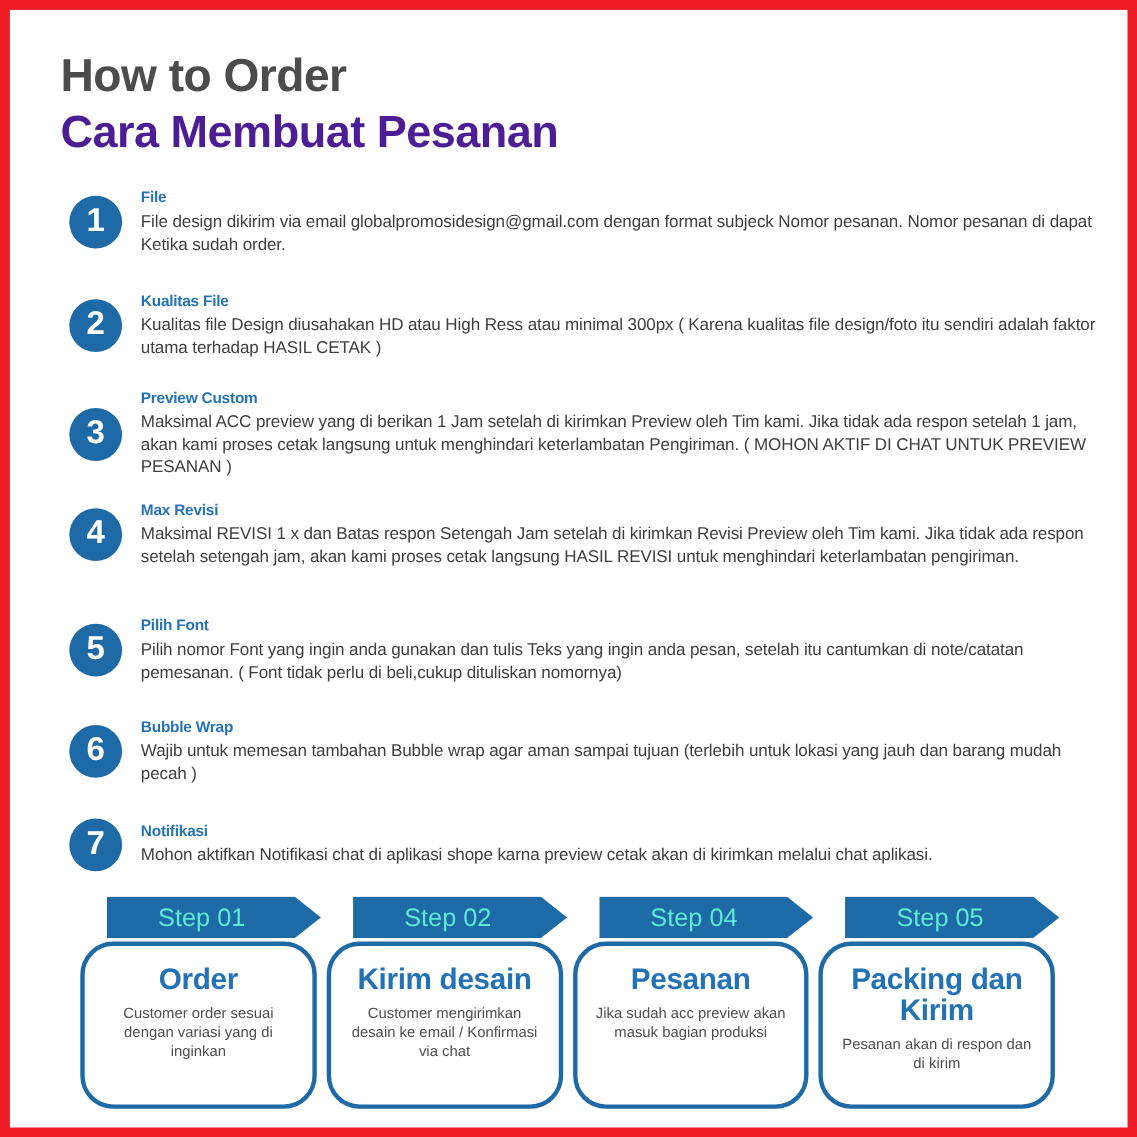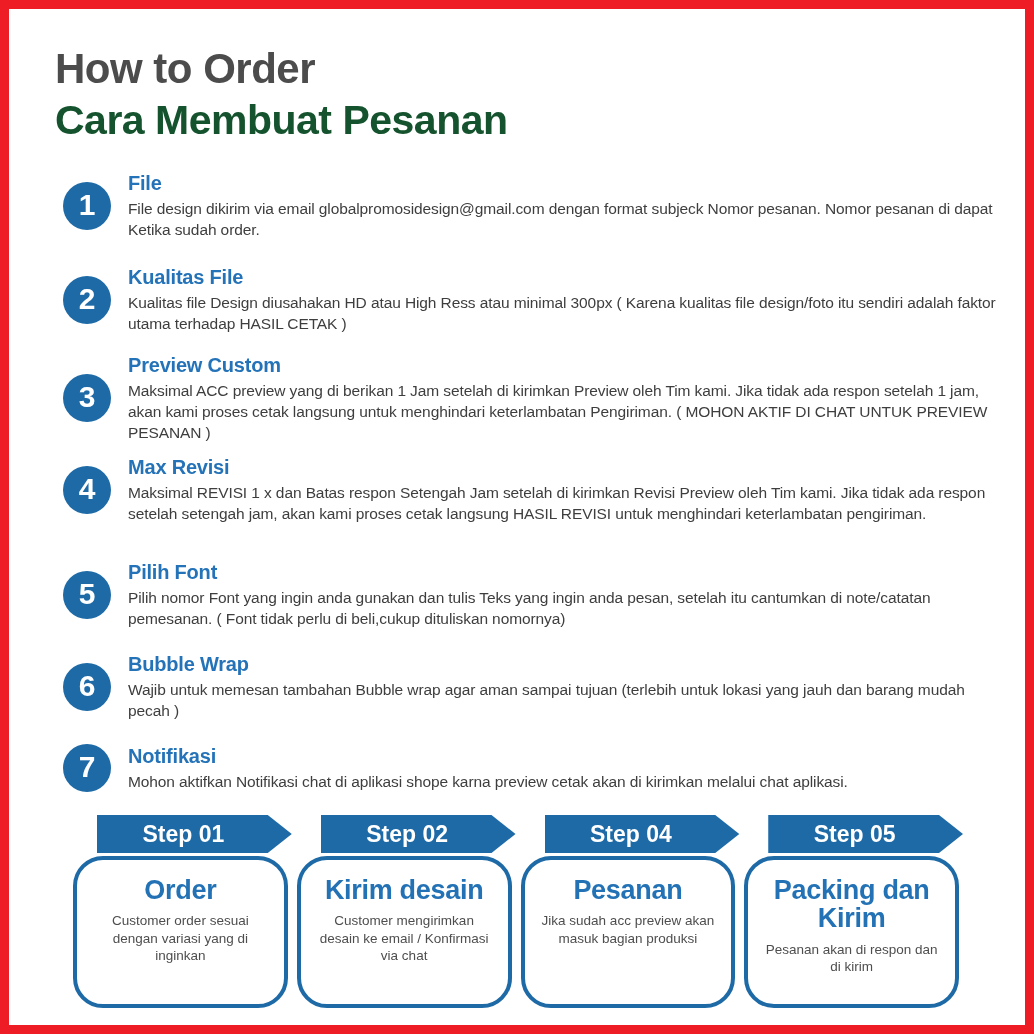--- a/index.html
+++ b/index.html
@@ -14,21 +14,21 @@
     overflow:hidden;
   }
 
   
   .header{position:absolute;left:46px;top:36px;}
   .title-en{
     font-size:42px;font-weight:bold;color:#4c4c4c;
     letter-spacing:-0.5px;line-height:1.15;
   }
   .title-id{
-    font-size:41px;font-weight:bold;color:#14532d;
+    font-size:41px;font-weight:bold;color:#4c1d95;
     letter-spacing:-0.5px;line-height:1.15;margin-top:4px;
   }
 
   
   .step-row{
     position:absolute;left:54px;width:936px;
     display:flex;align-items:center;gap:17px;
   }
   .s1{top:162px}.s2{top:256px}.s3{top:344px}.s4{top:446px}
   .s5{top:551px}.s6{top:643px}.s7{top:735px}
@@ -36,39 +36,39 @@
   .num-badge{
     flex:0 0 auto;
     width:48px;height:48px;border-radius:50%;
     background:#1d6aa7;color:#ffffff;
     font-size:30px;font-weight:bold;
     display:flex;align-items:center;justify-content:center;
     padding-bottom:2px;
   }
   .step-text{flex:1 1 auto;}
   .step-title{
-    font-size:20px;font-weight:bold;color:#2473b8;
+    font-size:14px;font-weight:bold;color:#2473b8;
     line-height:1.2;margin-bottom:4px;letter-spacing:-0.2px;
   }
   .step-body{
     font-size:15.5px;font-weight:normal;color:#3e3e3e;
     line-height:1.34;letter-spacing:-0.1px;max-width:885px;
   }
 
   
   .flow{
     position:absolute;left:64px;right:66px;top:806px;
     display:flex;gap:9px;
   }
   .flow-step{flex:1 1 0;position:relative;}
   .flow-banner{
     position:relative;z-index:2;
     margin-left:24px;width:calc(100% - 20px);
-    height:38px;background:#1d6aa7;color:#ffffff;
-    font-size:23px;font-weight:bold;
+    height:38px;background:#1d6aa7;color:#5eead4;
+    font-size:23px;font-weight:normal;
     display:flex;align-items:center;justify-content:center;
     padding-right:22px;
     clip-path:polygon(0 0, calc(100% - 24px) 0, 100% 50%, calc(100% - 24px) 100%, 0 100%);
   }
   .flow-box{
     position:relative;z-index:1;
     margin-top:3px;height:152px;
     background:#ffffff;border:4px solid #1d6aa7;border-radius:30px;
     display:flex;flex-direction:column;align-items:center;
     padding:16px 6px 22px 6px;text-align:center;

